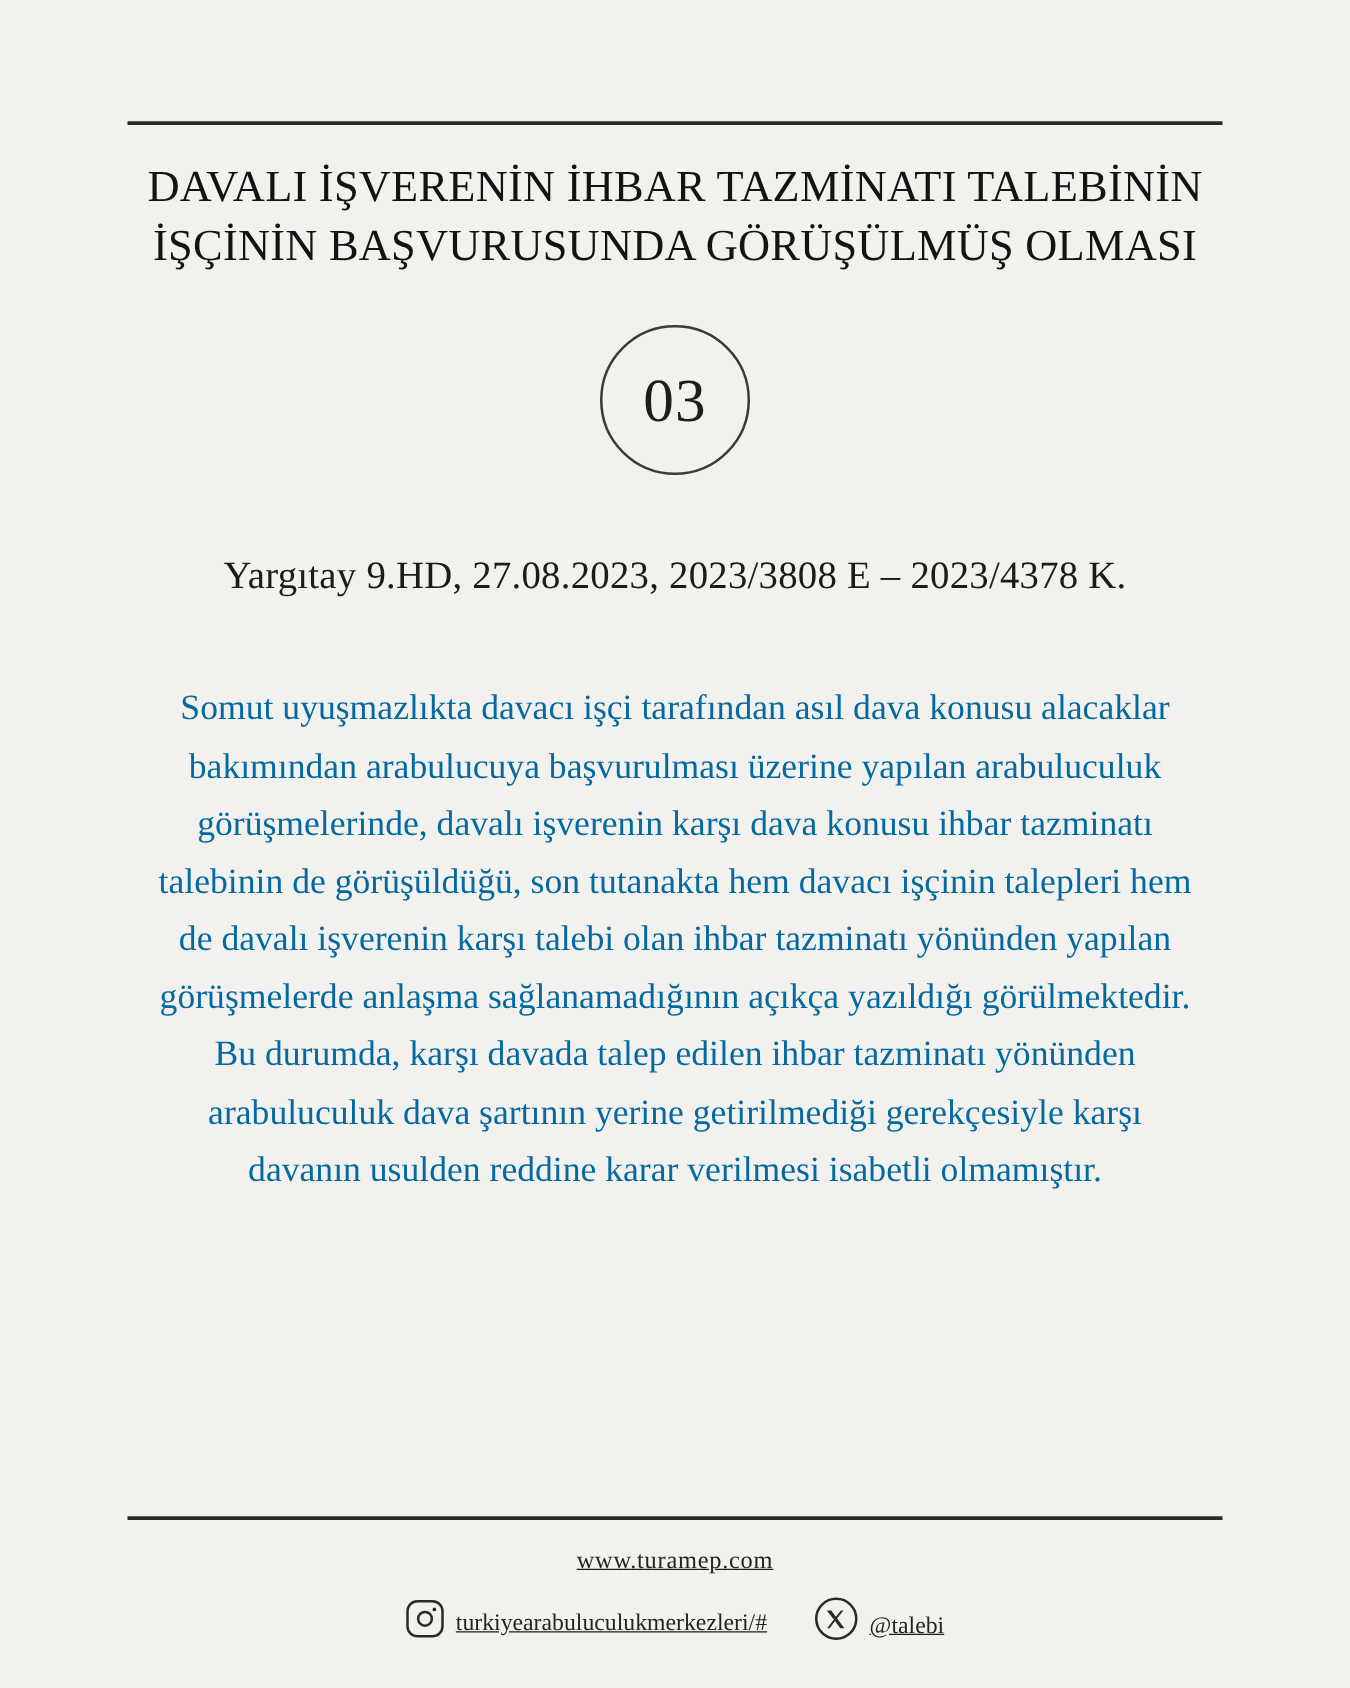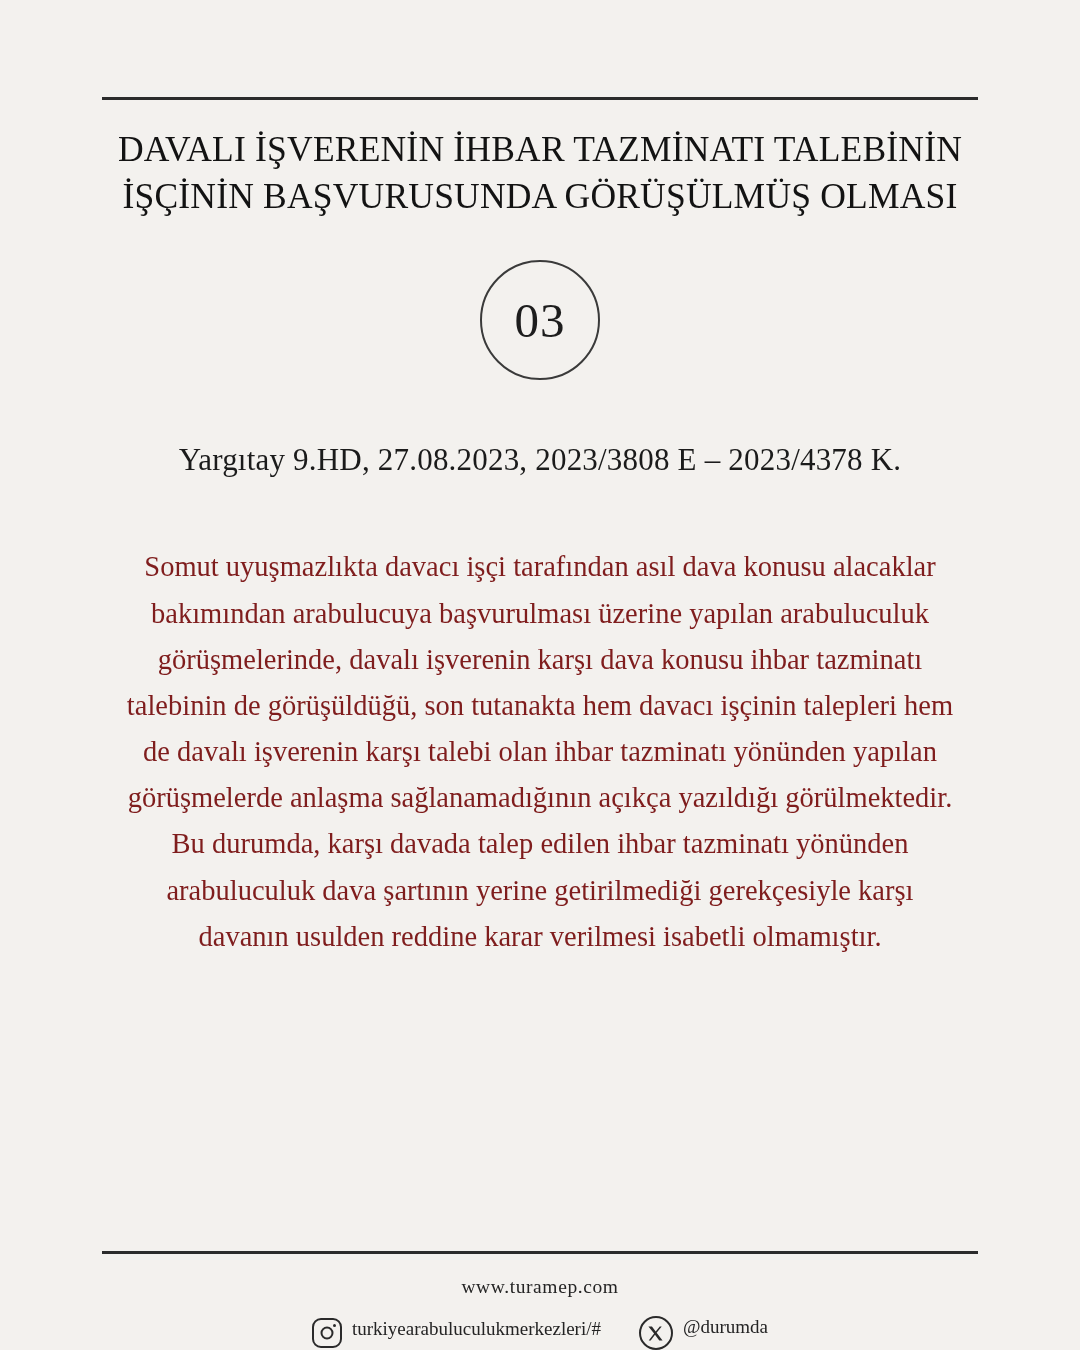--- a/index.html
+++ b/index.html
@@ -74,29 +74,31 @@
     width: 960px;
   }
 
   
   .body-text {
     margin: 66px auto 0 auto;
     width: 830px;
     text-align: center;
     font-size: 28.5px;
     line-height: 1.62;
-    color: #7f1d1d;
+    color: #0369a1;
   }
 
   
   .footer {
     position: absolute;
     left: 0;
     right: 0;
     bottom: 0;
+    padding-bottom: 38px;
+    text-decoration: underline;
   }
   .bottom-rule {
     width: 876px;
     height: 3px;
     background: #2b2b2b;
     margin: 0 auto 0 auto;
   }
   .site {
     text-align: center;
     font-size: 19.5px;
@@ -106,21 +108,21 @@
   }
   .social-row {
     margin-top: 18px;
     display: flex;
     align-items: center;
     justify-content: center;
     gap: 38px;
   }
   .social {
     display: flex;
-    align-items: flex-start;
+    align-items: flex-end;
     gap: 10px;
     font-size: 19px;
     color: #242424;
   }
   .ig-icon {
     width: 30px;
     height: 30px;
     border: 2.5px solid #2a2a2a;
     border-radius: 9px;
     position: relative;
@@ -186,19 +188,19 @@
         <span class="ig-icon"></span>
         <span>turkiyearabuluculukmerkezleri/#</span>
       </div>
 
       <div class="social">
         <span class="x-icon">
           <svg width="17" height="17" viewBox="0 0 24 24" aria-hidden="true">
             <path d="M2 2 L10 12 L2.4 22 H5.2 L11.3 13.9 L17.3 22 H22 L13.6 10.9 L20.8 2 H18 L12.3 9 L7 2 Z" fill="#2a2a2a"></path>
           </svg>
         </span>
-        <span>@durumda</span>
+        <span>@talebi</span>
       </div>
 
     </div>
   </div>
 
 </div>
 
 </body></html>

